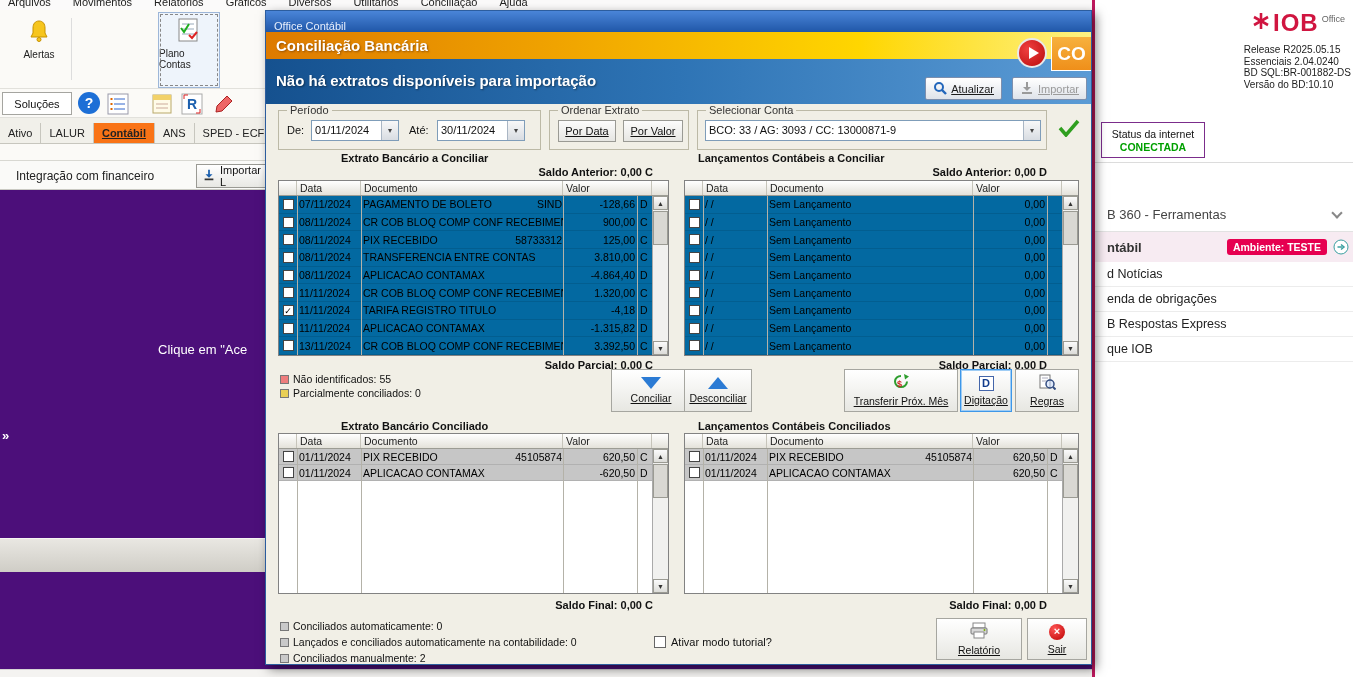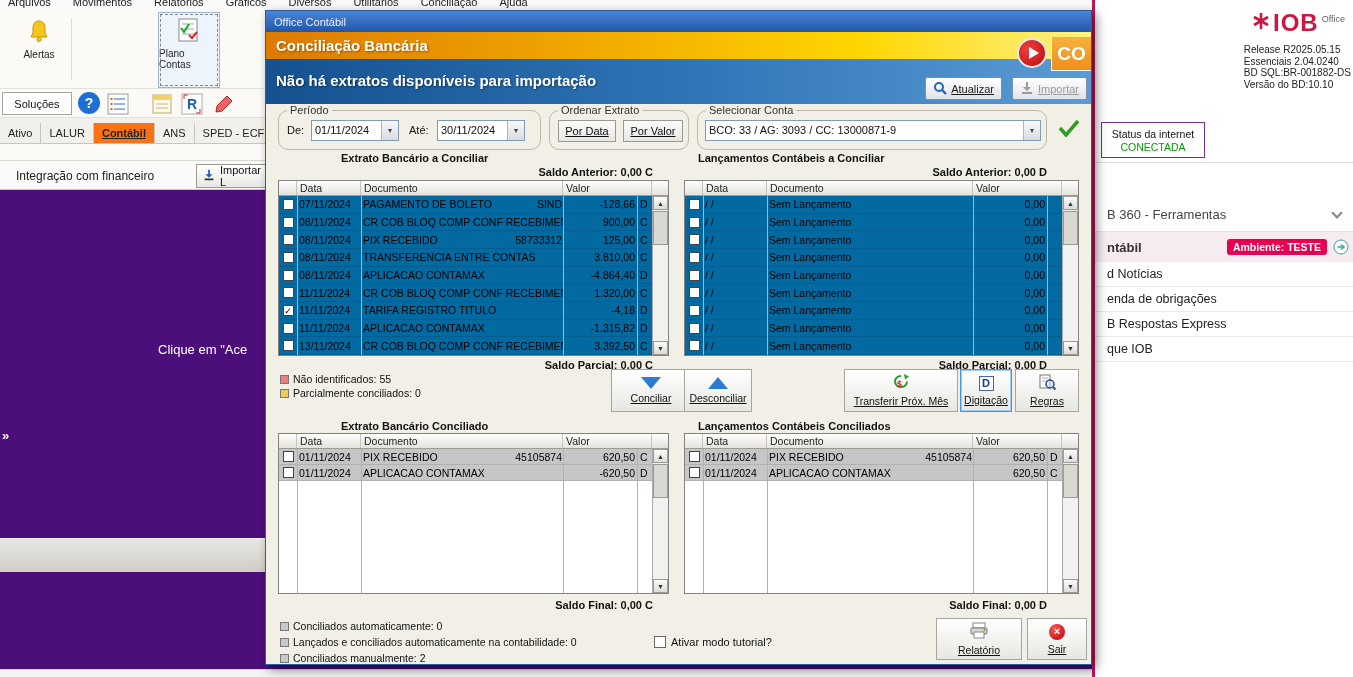--- a/index.html
+++ b/index.html
@@ -34,45 +34,45 @@
   .chevs{position:absolute;left:2px;top:428px;color:#fff;font-size:13px;font-weight:bold}
   .graybar{position:absolute;left:0;top:538px;width:265px;height:34px;background:linear-gradient(#e9e7e2,#cfcdc6);border-top:1px solid #f5f5f3}
 
   
   .right-col{position:absolute;left:1092px;top:0;width:261px;height:677px;background:#fff;border-left:3px solid #be185d}
   .iob-logo{position:absolute;top:12px;right:8px;display:flex;align-items:flex-start;gap:3px}
   .iob-text{color:#d01540;font-weight:bold;font-size:24px;line-height:22px;letter-spacing:1px}
   .iob-office{font-size:9px;color:#666;margin-top:2px}
   .info-lines{position:absolute;top:44px;right:2px;font-size:10px;color:#222;line-height:11.5px}
   .status-box{position:absolute;left:6px;top:122px;width:104px;height:36px;border:1px solid #7b2d8b;display:flex;flex-direction:column;align-items:center;justify-content:center;font-size:10.5px;color:#111;background:#fff}
-  .status-val{color:#00a000;font-weight:normal;margin-top:1px}
+  .status-val{color:#00a000;font-weight:bold;margin-top:1px}
   .rsep{position:absolute;left:0;top:162px;width:100%;height:1px;background:#dcdcdc}
   .panel-header{position:absolute;left:0;top:198px;width:100%;height:34px;border-bottom:1px solid #e2e2e2;display:flex;align-items:center;padding:0 12px;font-size:13px;color:#444}
   .chev-down{width:8px;height:8px;border-right:2px solid #888;border-bottom:2px solid #888;transform:rotate(45deg);margin-left:auto;margin-top:-3px}
   .env-row{position:absolute;left:0;top:232px;width:100%;height:30px;background:#f7ebf2;display:flex;align-items:center;padding-left:12px;font-size:13px;font-weight:bold;color:#333}
   .env-badge{margin-left:auto;margin-right:6px;background:#e60050;color:#fff;font-size:10.5px;font-weight:bold;padding:2px 6px;border-radius:3px;white-space:nowrap}
   .env-circle{margin-right:4px;display:flex;align-items:center}
   .panel-items{position:absolute;left:0;top:262px;width:100%}
   .panel-item{height:25px;border-bottom:1px solid #ececec;display:flex;align-items:center;padding-left:12px;font-size:12.5px;color:#222}
 
   
   .dialog{position:absolute;left:265px;top:10px;width:827px;height:655px;background:#f1efe6;border:1px solid #2c5d9e;box-shadow:4px 4px 10px rgba(0,0,0,.5)}
-  .dlg-title{height:21px;background:linear-gradient(#4a85d8,#2057a8);color:#e6eefc;font-size:11px;display:flex;align-items:center;padding-left:8px}
+  .dlg-title{height:21px;background:linear-gradient(#4a85d8,#2057a8);color:#e6eefc;font-size:11px;display:flex;align-items:flex-end;padding-left:8px}
   .dlg-orange{position:absolute;left:0;top:21px;width:100%;height:27px;background:linear-gradient(90deg,#dd7a00,#f0a300 35%,#ffd600 72%,#fdf284);display:flex;align-items:center;padding-left:10px;color:#fff;font-size:15px;font-weight:bold;text-shadow:1px 1px 2px rgba(130,70,0,.8)}
   .dlg-blue{position:absolute;left:0;top:48px;width:100%;height:45px;background:linear-gradient(90deg,#15518f,#2e74b5 50%,#5b9bd5)}
   .msg{position:absolute;left:10px;top:13px;color:#fff;font-size:15px;font-weight:bold;text-shadow:1px 1px 2px rgba(0,0,0,.45)}
   .play{position:absolute;right:44px;top:27px;width:30px;height:30px;border-radius:50%;background:radial-gradient(circle at 35% 35%,#f04040,#b80b0b);border:2px solid #e9e9e9;z-index:6;display:flex;align-items:center;justify-content:center}
   .play-tri{width:0;height:0;border-left:10px solid #fff;border-top:6px solid transparent;border-bottom:6px solid transparent;margin-left:3px}
   .co-logo{position:absolute;right:0;top:26px;width:40px;height:34px;background:linear-gradient(#f7b13e,#ef8f1a);color:#fff;font-weight:bold;font-size:19px;display:flex;align-items:center;justify-content:center;z-index:5;border-left:1px solid #fff;border-bottom:1px solid #fff}
   .bar-btn{position:absolute;bottom:4px;height:23px;display:flex;align-items:center;gap:4px;padding:0 7px;font-size:11px;background:linear-gradient(#ffffff,#dfe3ea);border:1px solid #7c8fae;border-radius:2px;color:#1a1a1a}
   .bar-btn .lab{text-decoration:underline}
   #btn-atualizar{right:89px}
   #btn-importar{right:4px;color:#9a9a9a}
 
-  .fs{position:absolute;top:99px;height:40px;border:1px solid #bcb9a6;border-radius:10px}
+  .fs{position:absolute;top:99px;height:40px;border:1px solid #bcb9a6;border-radius:0}
   .fs-label{position:absolute;top:-7px;left:8px;background:#f1efe6;padding:0 3px;font-size:11px;color:#333;white-space:nowrap}
   #fs-periodo{left:12px;width:263px}
   #fs-ordenar{left:283px;width:140px}
   #fs-conta{left:431px;width:350px}
   .flabel{position:absolute;font-size:11px;top:13px}
   .combo{position:absolute;top:9px;height:21px;border:1px solid #7f9db9;background:#fff;display:flex;align-items:stretch;font-size:11px}
   .combo .cv{padding:3px 3px 0;flex:1;white-space:nowrap;overflow:hidden}
   .combo .ca{width:17px;background:linear-gradient(#f8f8f8,#d8dce2);border-left:1px solid #aab6c4;display:flex;align-items:center;justify-content:center;font-size:8px;color:#444}
   #combo-de{left:32px;width:88px}
   #combo-ate{left:158px;width:88px}

